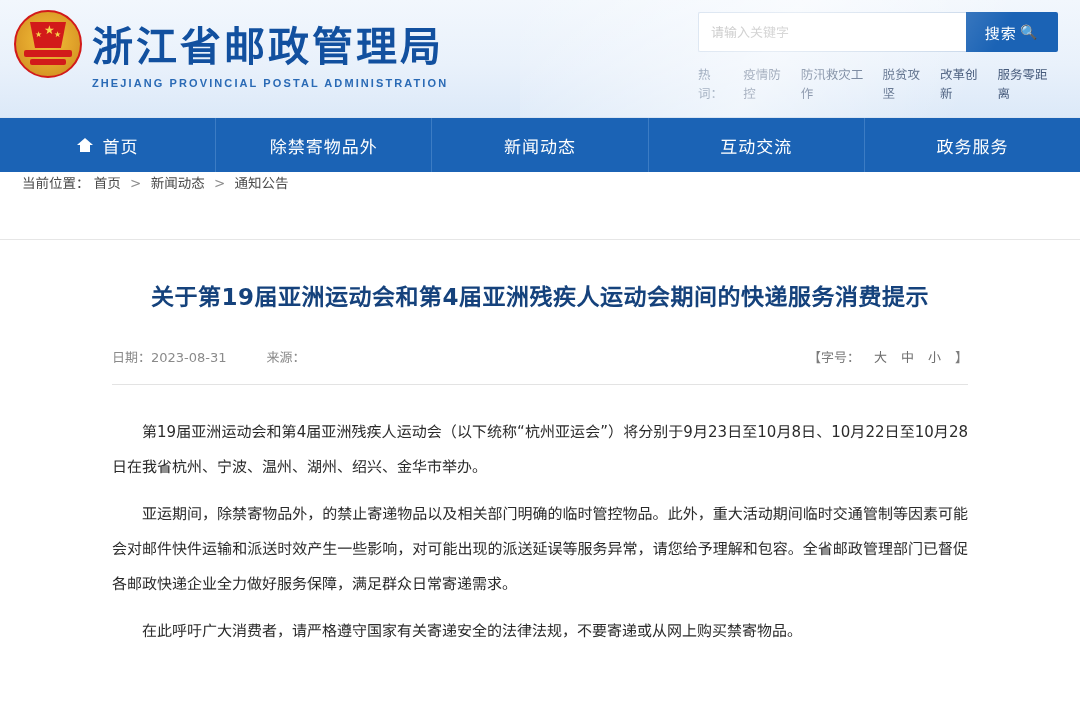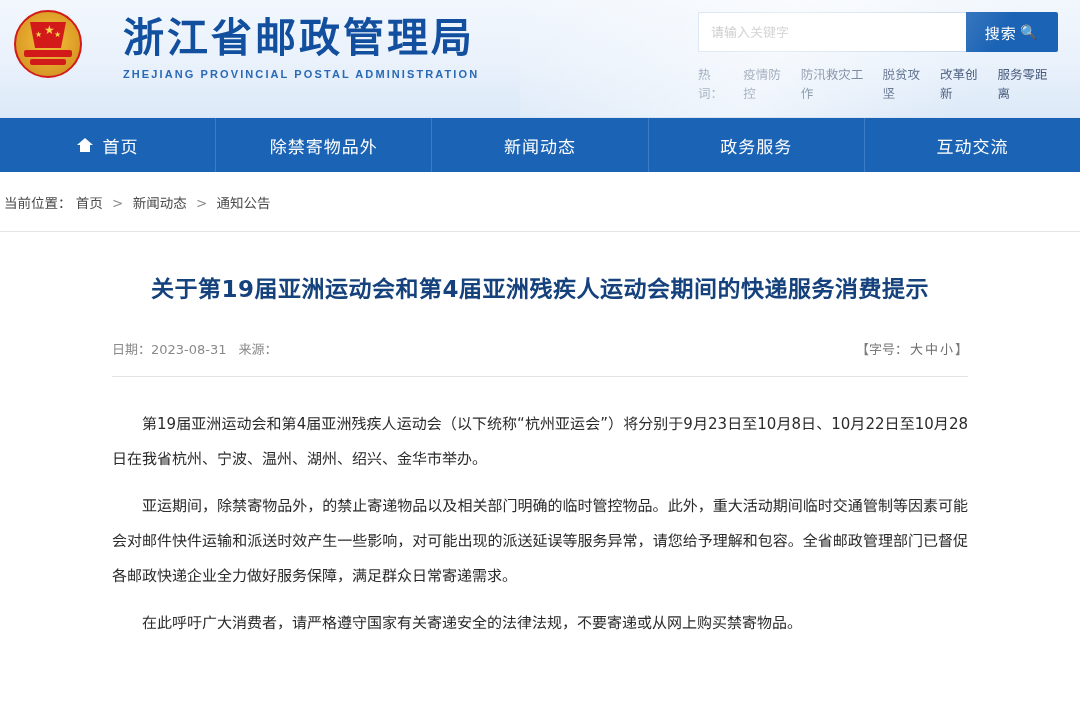--- a/index.html
+++ b/index.html
@@ -45,21 +45,21 @@
     position:absolute; left:10px; top:40px; width:48px; height:7px;
     background:#d21a1a; border-radius:2px;
   }
   .emblem .bar2{
     position:absolute; left:16px; top:49px; width:36px; height:6px;
     background:#d21a1a; border-radius:2px;
   }
   .emblem .star{
     position:absolute; color:#f7d64a; font-size:12px; line-height:12px;
   }
-  .title-block{ position:absolute; left:92px; top:12px;margin-left:31px; }
+  .title-block{ position:absolute; left:92px; top:21px; }
   .title-cn{
     font-size: 41px; font-weight: 700; color:#12509f; letter-spacing: 3px;
     line-height: 52px;
     font-family: "DejaVu Sans", "Liberation Sans", sans-serif;
   }
   .title-en{
     margin-top: 4px;
     font-size: 11px; font-weight:700; color:#2a6ab5; letter-spacing: 2.1px;
     font-family: "Liberation Sans", sans-serif;
   }
@@ -105,43 +105,43 @@
   .home-icon:before{
     content:""; position:absolute; left:0; top:0;
     border-left:8px solid transparent; border-right:8px solid transparent;
     border-bottom:7px solid #fff;
   }
   .home-icon:after{
     content:""; position:absolute; left:3px; top:6px; width:10px; height:8px; background:#fff;
   }
 
   
-  .crumb-wrap{ height:60px; display:flex; align-items:center; padding-left:4px;
+  .crumb-wrap{ height:68px; display:flex; padding-left:22px;
     border-bottom:1px solid #e6e6e6; }
   .crumb{
     font-size:13.5px; color:#4a4a4a;
     font-family:"DejaVu Sans","Liberation Sans",sans-serif;
   }
   .crumb .sep{ color:#8d8d8d; margin:0 5px; }
   .crumb a{ color:#4a4a4a; text-decoration:none; }
 
   
   .article{ padding: 40px 112px 0 112px; }
   .art-title{
     text-align:center; font-size:23px; font-weight:700; color:#15427c;
     line-height:34px; letter-spacing:.5px;
     font-family:"DejaVu Sans","Liberation Sans",sans-serif;
   }
   .meta-row{
     margin-top:33px; display:flex; align-items:center; justify-content:space-between;
     font-size:13px; color:#8a8a8a;
     font-family:"DejaVu Sans","Liberation Sans",sans-serif;
   }
-  .meta-left{ display:flex; gap:12px; }
-  .fontsize{ display:flex; align-items:center; gap:2px; color:#7c7c7c; }
+  .meta-left{ display:flex; gap:40px; }
+  .fontsize{ display:flex; align-items:center; gap:14px; color:#7c7c7c; }
   .fontsize .brk{ color:#7c7c7c; }
   .fontsize .fs{ cursor:pointer; color:#6d6d6d; }
   .divider{
     margin-top:18px; border-top:1px solid #e3e3e3;
   }
   .body-text{
     margin-top:30px;
     font-size:15px; line-height:35px; color:#2b2b2b; text-align:justify;
     font-family:"DejaVu Sans","Liberation Sans",sans-serif;
   }
@@ -193,24 +193,24 @@
       <span class="home-icon"></span>
       <span>首页</span>
     </div>
     <div class="nav-item">
       <span>除禁寄物品外</span>
     </div>
     <div class="nav-item">
       <span>新闻动态</span>
     </div>
     <div class="nav-item">
+      <span>互动交流</span>
+    </div>
+    <div class="nav-item">
       <span>政务服务</span>
-    </div>
-    <div class="nav-item">
-      <span>互动交流</span>
     </div>
   </div>
 
   <div class="crumb-wrap">
     <div class="crumb">
       <span>当前位置：</span>
       <a href="#">首页</a>
       <span class="sep">&gt;</span>
       <a href="#">新闻动态</a>
       <span class="sep">&gt;</span>

